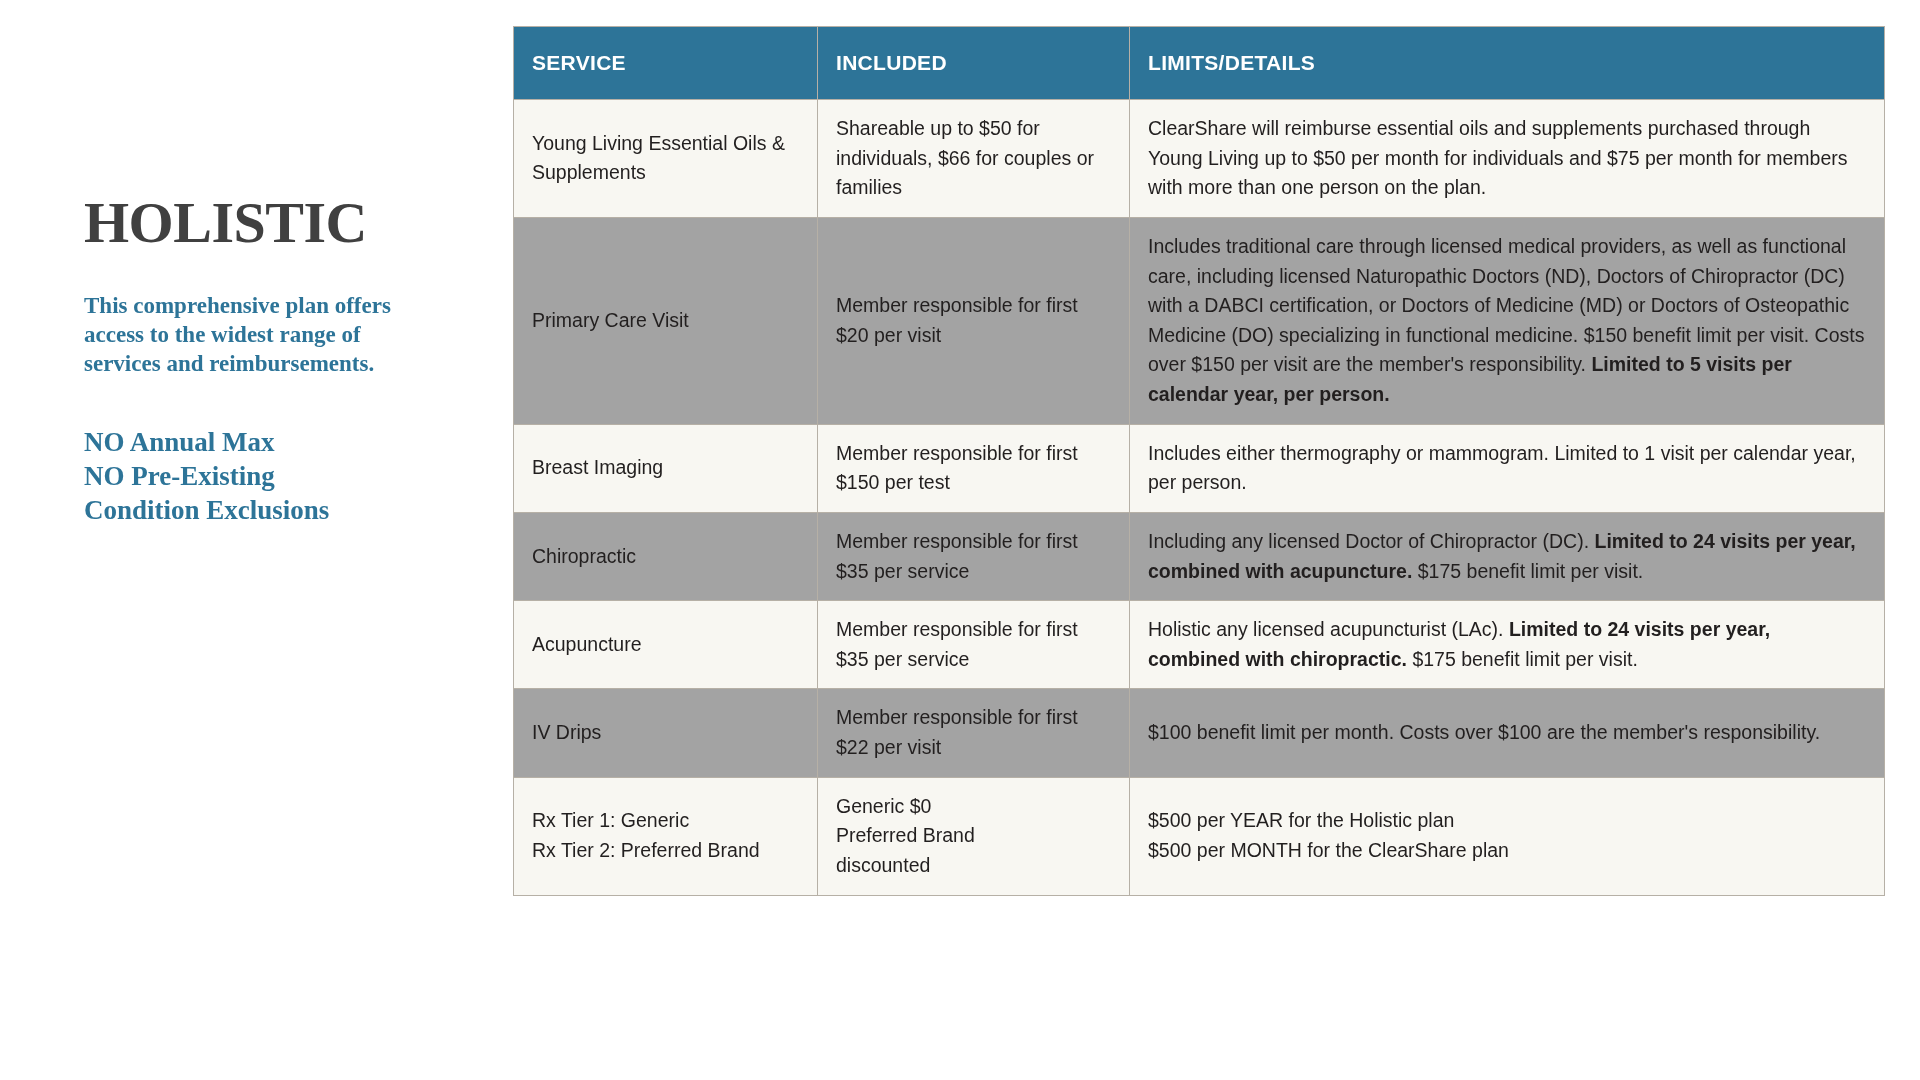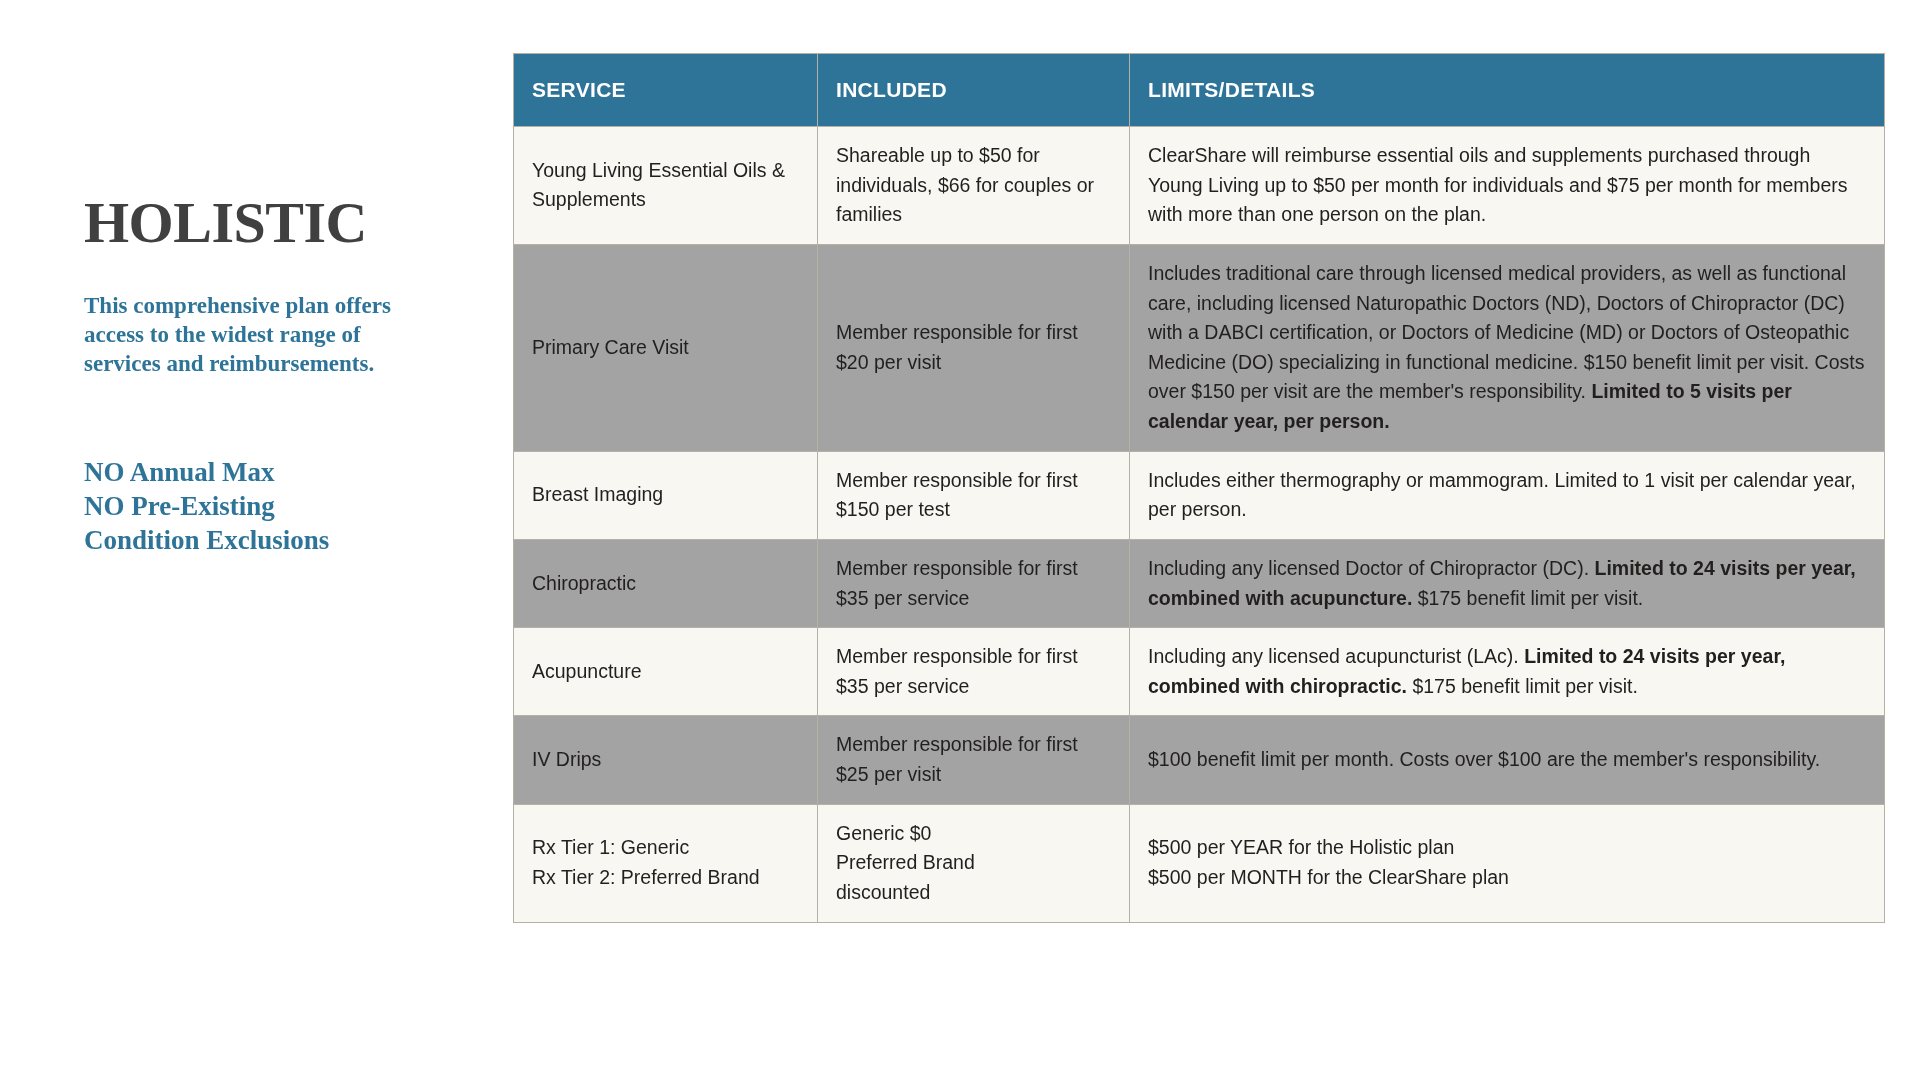--- a/index.html
+++ b/index.html
@@ -48,31 +48,30 @@
     margin: 36px 0 0 0;
     max-width: 340px;
   }
 
   .highlights {
     font-family: "Liberation Serif", "DejaVu Serif", serif;
     font-weight: bold;
     font-size: 27px;
     line-height: 1.25;
     color: #2d7498;
-    margin: 78px 0 0 0;
+    margin: 48px 0 0 0;
   }
   .highlights div { white-space: nowrap; }
 
   
   .table-wrap {
     position: absolute;
     left: 513px;
     top: 26px;
     width: 1372px;
-    margin-top: 27px;
   }
 
   table.benefits {
     border-collapse: separate;
     border-spacing: 0;
     width: 100%;
     table-layout: fixed;
   }
 
   table.benefits col.c1 { width: 305px; }
@@ -176,27 +175,27 @@
               <span class="nl">Chiropractic</span>
             </td>
             <td>Member responsible for first $35 per service</td>
             <td class="detail"><span>Including any licensed Doctor of Chiropractor (DC). </span><span class="b">Limited to 24 visits per year, combined with acupuncture.</span><span> $175 benefit limit per visit.</span></td>
           </tr>
           <tr class="odd">
             <td>
               <span class="nl">Acupuncture</span>
             </td>
             <td>Member responsible for first $35 per service</td>
-            <td class="detail"><span>Including any licensed acupuncturist (LAc). </span><span class="b">Limited to 24 visits per year, combined with chiropractic.</span><span> $175 benefit limit per visit.</span></td>
+            <td class="detail"><span>Holistic any licensed acupuncturist (LAc). </span><span class="b">Limited to 24 visits per year, combined with chiropractic.</span><span> $175 benefit limit per visit.</span></td>
           </tr>
           <tr class="even">
             <td>
               <span class="nl">IV Drips</span>
             </td>
-            <td>Member responsible for first $25 per visit</td>
+            <td>Member responsible for first $22 per visit</td>
             <td class="detail"><span>$100 benefit limit per month. Costs over $100 are the member's responsibility.</span></td>
           </tr>
           <tr class="odd">
             <td>
               <span class="nl">Rx Tier 1: Generic</span>
               <span class="nl">Rx Tier 2: Preferred Brand</span>
             </td>
             <td>
               <span class="nl">Generic $0</span>
               <span class="nl">Preferred Brand</span>

